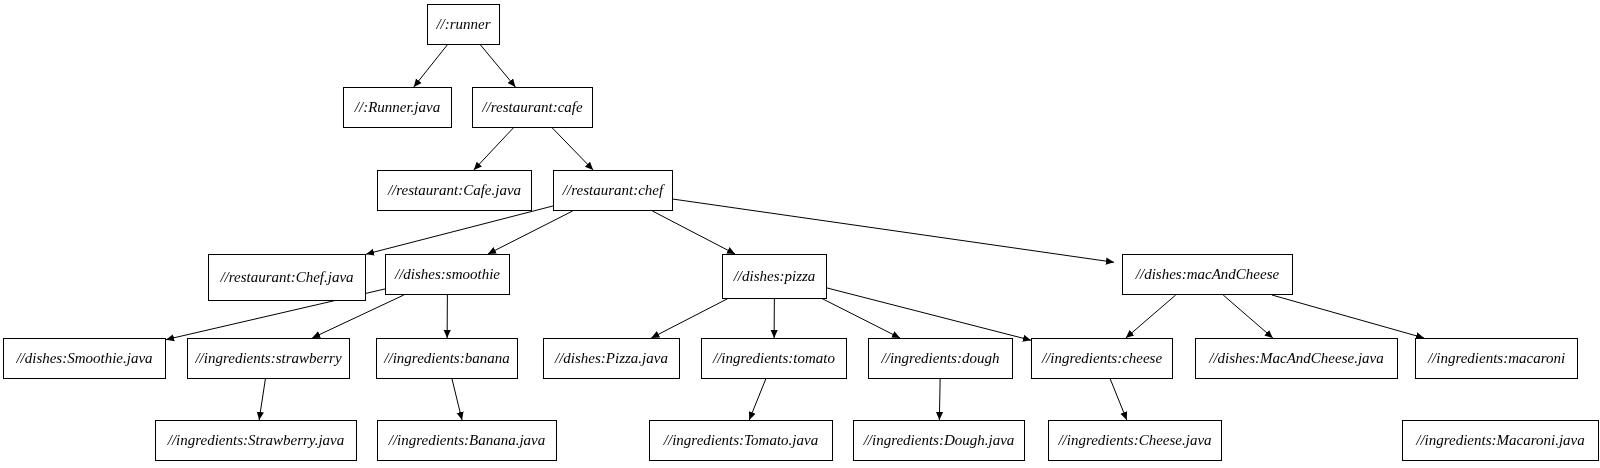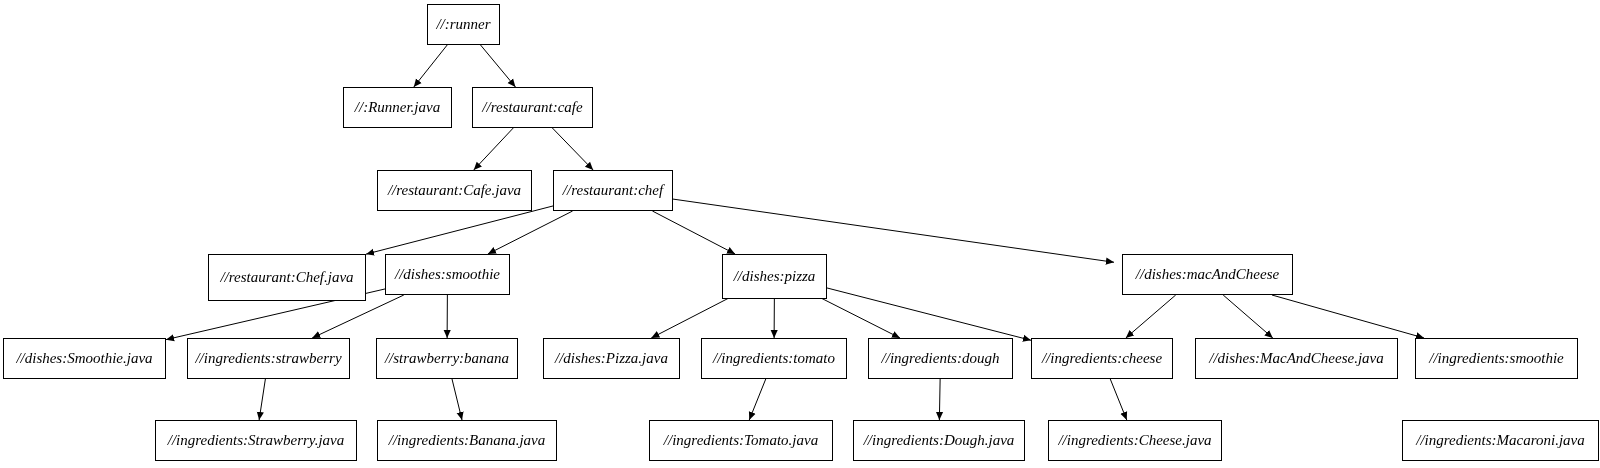--- a/index.html
+++ b/index.html
@@ -77,27 +77,27 @@
       <div class="node" style="left: 343px; top: 87px; width: 109px; height: 41px; border-color: rgb(0, 0, 0); background: rgb(255, 255, 255); color: rgb(0, 0, 0);">//:Runner.java</div>
       <div class="node" style="left: 472px; top: 87px; width: 121px; height: 41px; border-color: rgb(0, 0, 0); background: rgb(255, 255, 255); color: rgb(0, 0, 0);">//restaurant:cafe</div>
       <div class="node" style="left: 553px; top: 170px; width: 120px; height: 41px; border-color: rgb(0, 0, 0); background: rgb(255, 255, 255); color: rgb(0, 0, 0);">//restaurant:chef</div>
       <div class="node" style="left: 377px; top: 170px; width: 155px; height: 41px; border-color: rgb(0, 0, 0); background: rgb(255, 255, 255); color: rgb(0, 0, 0);">//restaurant:Cafe.java</div>
       <div class="node" style="left: 208px; top: 254px; width: 158px; height: 47px; border-color: rgb(0, 0, 0); background: rgb(255, 255, 255); color: rgb(0, 0, 0);">//restaurant:Chef.java</div>
       <div class="node" style="left: 385px; top: 254px; width: 125px; height: 41px; border-color: rgb(0, 0, 0); background: rgb(255, 255, 255); color: rgb(0, 0, 0);">//dishes:smoothie</div>
       <div class="node" style="left: 722px; top: 254px; width: 105px; height: 45px; border-color: rgb(0, 0, 0); background: rgb(255, 255, 255); color: rgb(0, 0, 0);">//dishes:pizza</div>
       <div class="node" style="left: 1114px; top: 254px; width: 171px; height: 41px; border-color: rgb(0, 0, 0); background: rgb(255, 255, 255); color: rgb(0, 0, 0); margin-left: 8px;">//dishes:macAndCheese</div>
       <div class="node" style="left: 3px; top: 338px; width: 163px; height: 41px; border-color: rgb(0, 0, 0); background: rgb(255, 255, 255); color: rgb(0, 0, 0);">//dishes:Smoothie.java</div>
       <div class="node" style="left: 187px; top: 338px; width: 163px; height: 41px; border-color: rgb(0, 0, 0); background: rgb(255, 255, 255); color: rgb(0, 0, 0);">//ingredients:strawberry</div>
-      <div class="node" style="left: 376px; top: 338px; width: 142px; height: 41px; border-color: rgb(0, 0, 0); background: rgb(255, 255, 255); color: rgb(0, 0, 0);">//strawberry:banana</div>
+      <div class="node" style="left: 376px; top: 338px; width: 142px; height: 41px; border-color: rgb(0, 0, 0); background: rgb(255, 255, 255); color: rgb(0, 0, 0);">//ingredients:banana</div>
       <div class="node" style="left: 543px; top: 338px; width: 137px; height: 41px; border-color: rgb(0, 0, 0); background: rgb(255, 255, 255); color: rgb(0, 0, 0);">//dishes:Pizza.java</div>
       <div class="node" style="left: 701px; top: 338px; width: 146px; height: 41px; border-color: rgb(0, 0, 0); background: rgb(255, 255, 255); color: rgb(0, 0, 0);">//ingredients:tomato</div>
       <div class="node" style="left: 868px; top: 338px; width: 145px; height: 41px; border-color: rgb(0, 0, 0); background: rgb(255, 255, 255); color: rgb(0, 0, 0);">//ingredients:dough</div>
       <div class="node" style="left: 1031px; top: 338px; width: 142px; height: 41px; border-color: rgb(0, 0, 0); background: rgb(255, 255, 255); color: rgb(0, 0, 0);">//ingredients:cheese</div>
       <div class="node" style="left: 1195px; top: 338px; width: 203px; height: 41px; border-color: rgb(0, 0, 0); background: rgb(255, 255, 255); color: rgb(0, 0, 0);">//dishes:MacAndCheese.java</div>
-      <div class="node" style="left: 1415px; top: 338px; width: 163px; height: 41px; border-color: rgb(0, 0, 0); background: rgb(255, 255, 255); color: rgb(0, 0, 0);">//ingredients:smoothie</div>
+      <div class="node" style="left: 1415px; top: 338px; width: 163px; height: 41px; border-color: rgb(0, 0, 0); background: rgb(255, 255, 255); color: rgb(0, 0, 0);">//ingredients:macaroni</div>
       <div class="node" style="left: 155px; top: 420px; width: 202px; height: 41px; border-color: rgb(0, 0, 0); background: rgb(255, 255, 255); color: rgb(0, 0, 0);">//ingredients:Strawberry.java</div>
       <div class="node" style="left: 377px; top: 420px; width: 180px; height: 41px; border-color: rgb(0, 0, 0); background: rgb(255, 255, 255); color: rgb(0, 0, 0);">//ingredients:Banana.java</div>
       <div class="node" style="left: 649px; top: 420px; width: 184px; height: 41px; border-color: rgb(0, 0, 0); background: rgb(255, 255, 255); color: rgb(0, 0, 0);">//ingredients:Tomato.java</div>
       <div class="node" style="left: 853px; top: 420px; width: 172px; height: 41px; border-color: rgb(0, 0, 0); background: rgb(255, 255, 255); color: rgb(0, 0, 0);">//ingredients:Dough.java</div>
       <div class="node" style="left: 1048px; top: 420px; width: 174px; height: 41px; border-color: rgb(0, 0, 0); background: rgb(255, 255, 255); color: rgb(0, 0, 0);">//ingredients:Cheese.java</div>
       <div class="node" style="left: 1402px; top: 420px; width: 197px; height: 41px; border-color: rgb(0, 0, 0); background: rgb(255, 255, 255); color: rgb(0, 0, 0);">//ingredients:Macaroni.java</div>
     </div>
 </div>
 
 </body></html>

